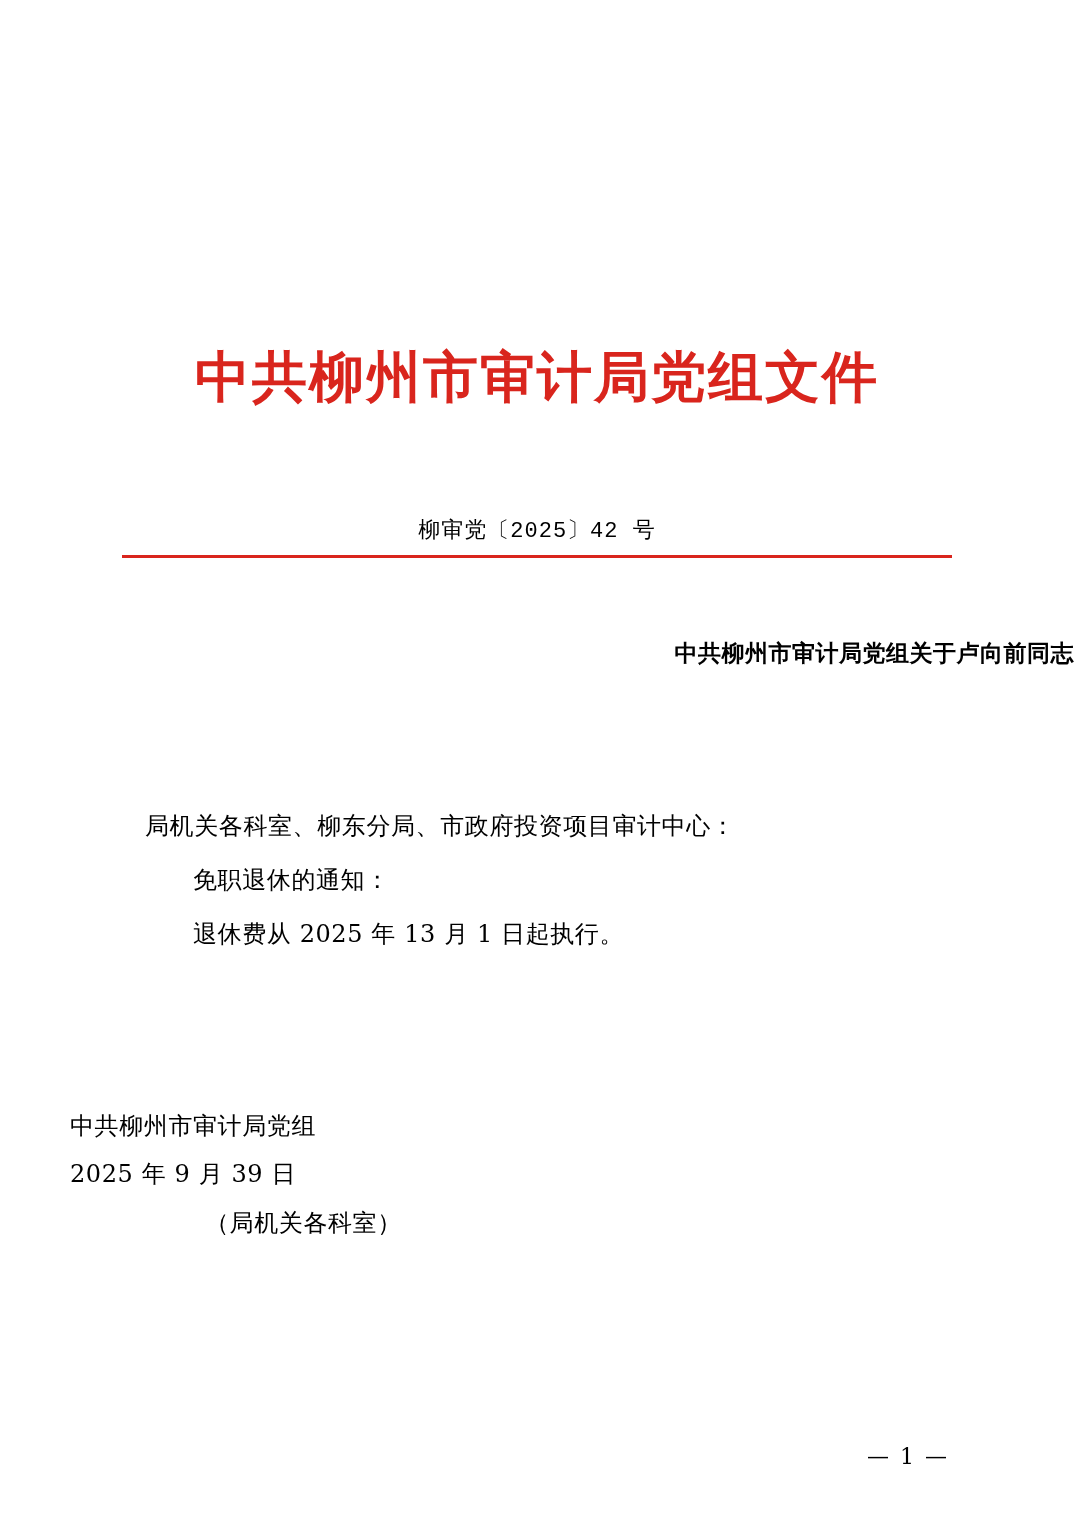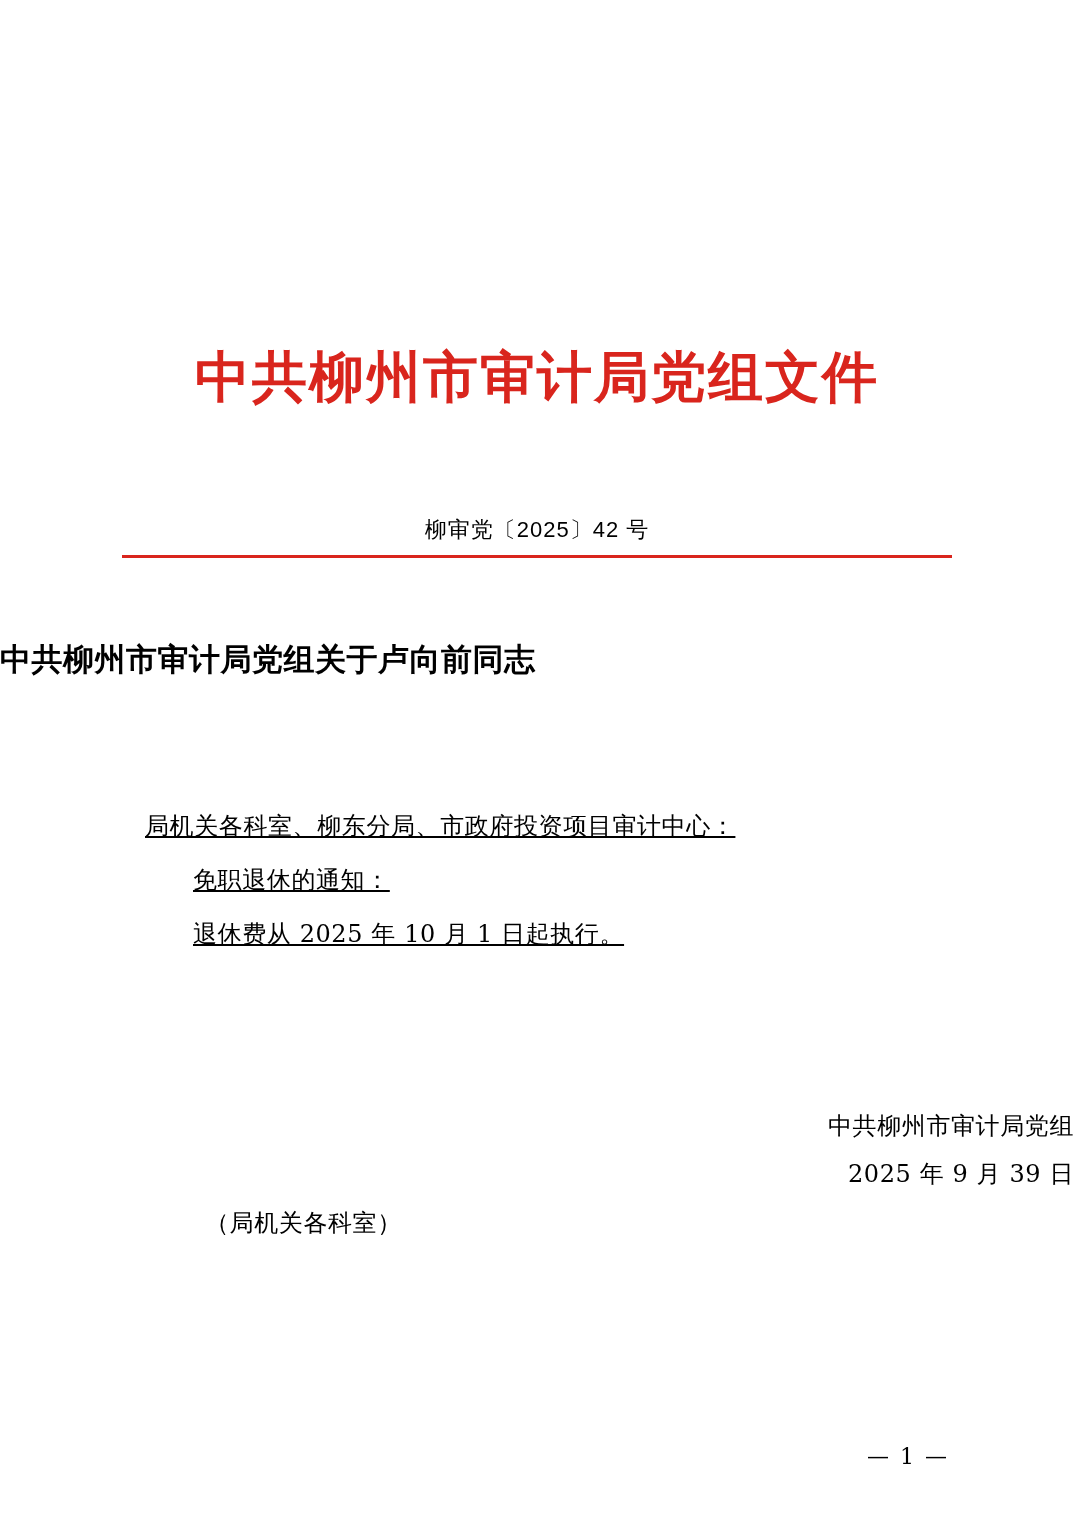--- a/index.html
+++ b/index.html
@@ -40,78 +40,77 @@
   }
 
   
   .doc-number {
     position: absolute;
     top: 508px;
     left: 0;
     width: 100%;
     text-align: center;
     font-size: 22px;
-    font-family: Liberation Sans, sans-serif;
+    font-family: Liberation Mono, monospace;
     letter-spacing: 1px;
   }
 
   
   .red-rule {
     position: absolute;
     top: 548px;
     left: 122px;
     width: 830px;
     height: 3px;
     background: #d9251d;
   }
 
   
   .doc-title {
     position: absolute;
     top: 628px;
     left: 0;
     width: 100%;
-    text-align: left;
+    text-align: right;
     font-weight: bold;
-    font-size: 31px;
+    font-size: 23px;
     line-height: 1.55;
     letter-spacing: 0.5px;
   }
 
   
   .body-block {
     position: absolute;
     top: 795px;
     left: 145px;
     width: 790px;
     font-size: 24px;
     line-height: 2.0;
     letter-spacing: 0.6px;
-    text-decoration: underline;
   }
   .body-block p {
     margin: 0 0 6px 0;
   }
   .indent {
     text-indent: 2em;
   }
 
   
   .signature {
     position: absolute;
     top: 1095px;
     left: 0;
     width: 100%;
     font-size: 24px;
     line-height: 2.0;
     letter-spacing: 0.6px;
   }
   .signature .line {
-    text-align: right;
-    padding-left: 88px;
+    text-align: left;
+    padding-left: 70px;
   }
 
   
   .publish-note {
     position: absolute;
     top: 1200px;
     left: 205px;
     font-size: 24px;
     letter-spacing: 0.6px;
   }
@@ -138,21 +137,21 @@
 
   <div class="red-rule"></div>
 
   <div class="doc-title">
     <div>中共柳州市审计局党组关于卢向前同志</div>
   </div>
 
   <div class="body-block">
     <p>局机关各科室、柳东分局、市政府投资项目审计中心：</p>
     <p class="indent">免职退休的通知：</p>
-    <p class="indent">退休费从 2025 年 10 月 1 日起执行。</p>
+    <p class="indent">退休费从 2025 年 13 月 1 日起执行。</p>
   </div>
 
   <div class="signature">
     <div class="line">中共柳州市审计局党组</div>
     <div class="line">2025 年 9 月 39 日</div>
   </div>
 
   <div class="publish-note">（局机关各科室）</div>
 
   <div class="page-number">— 1 —</div>

